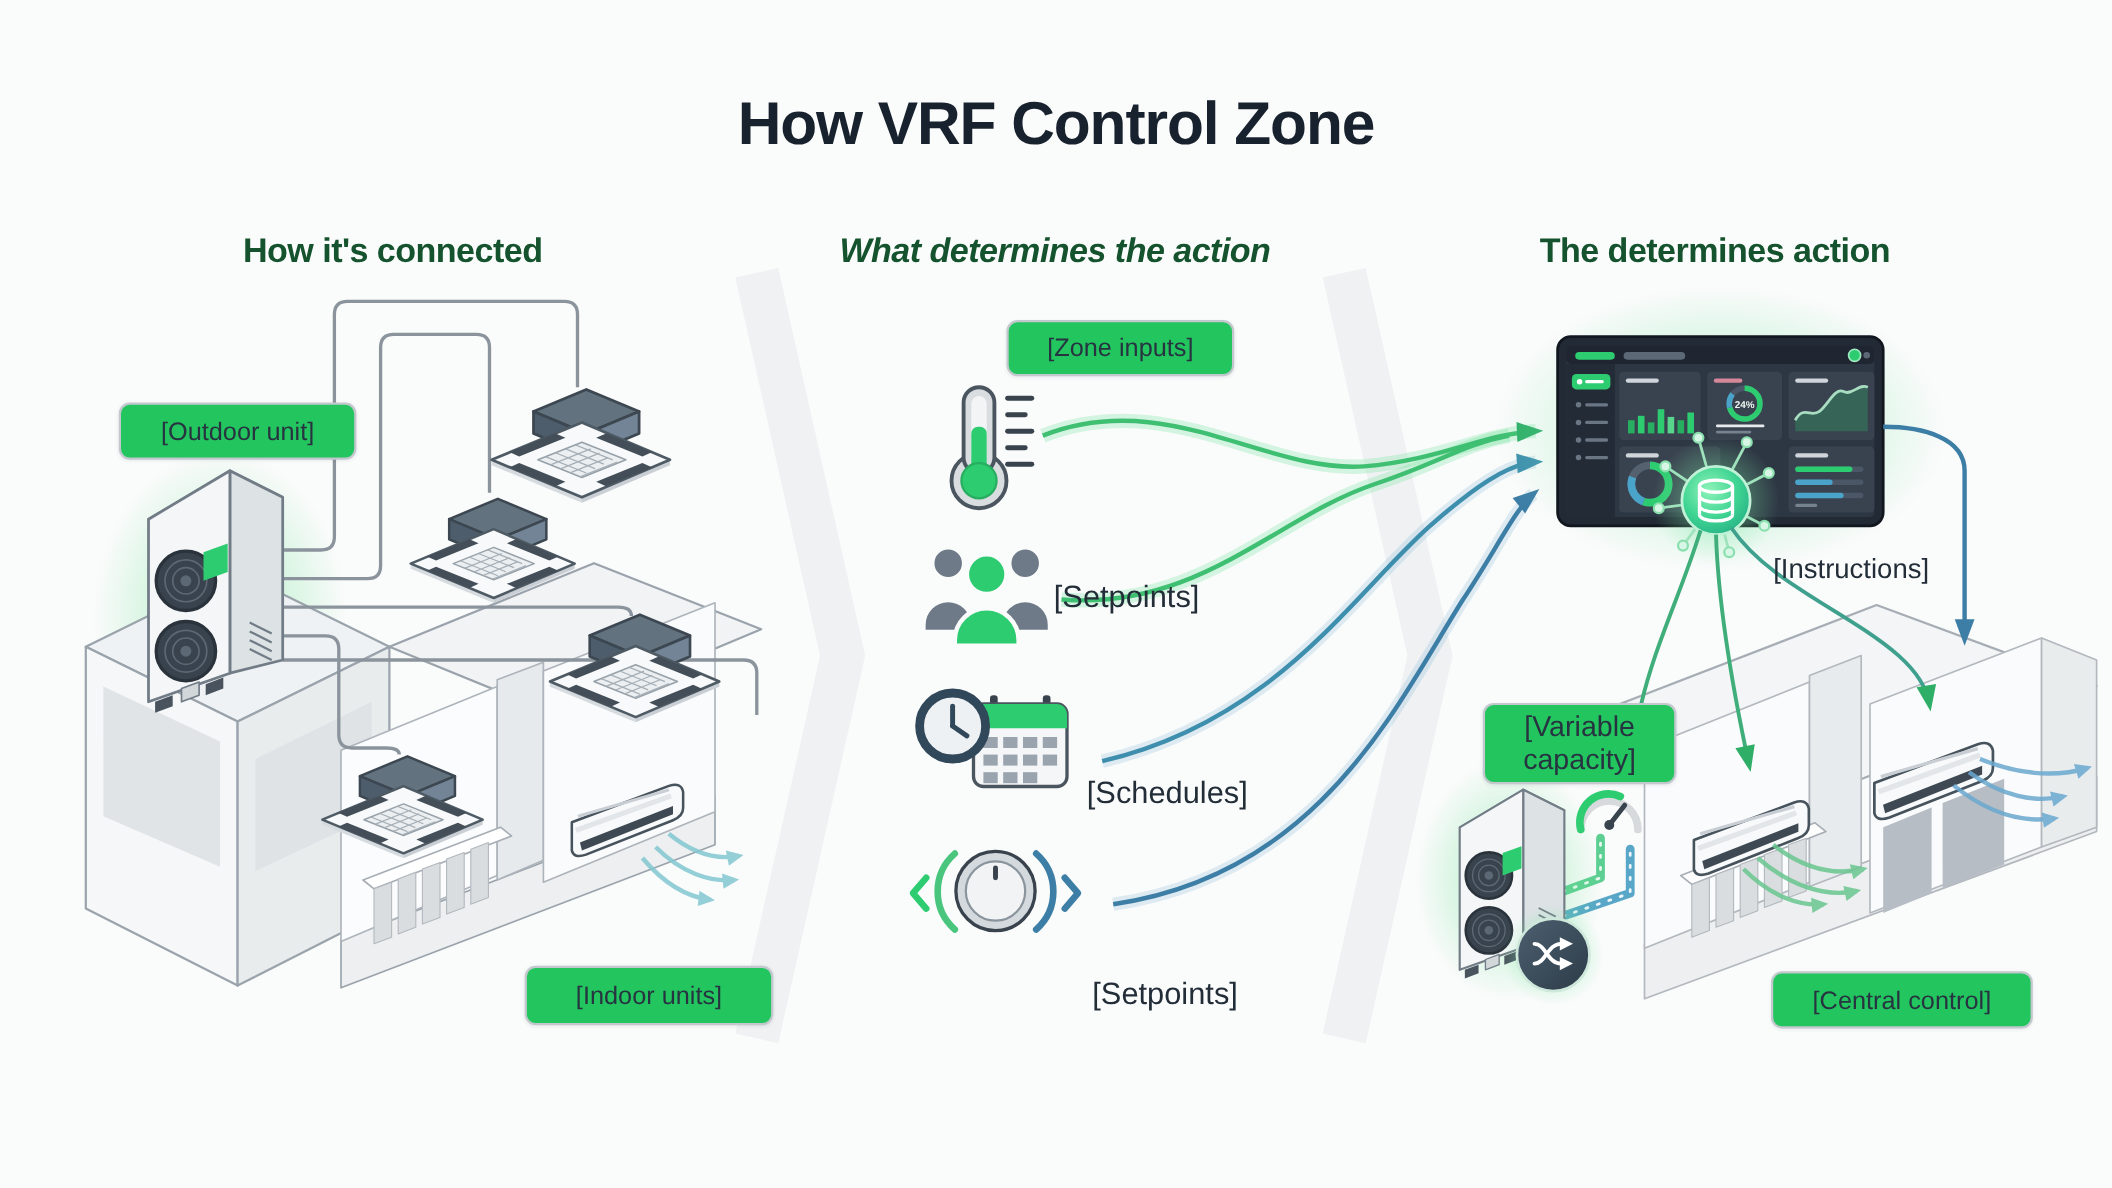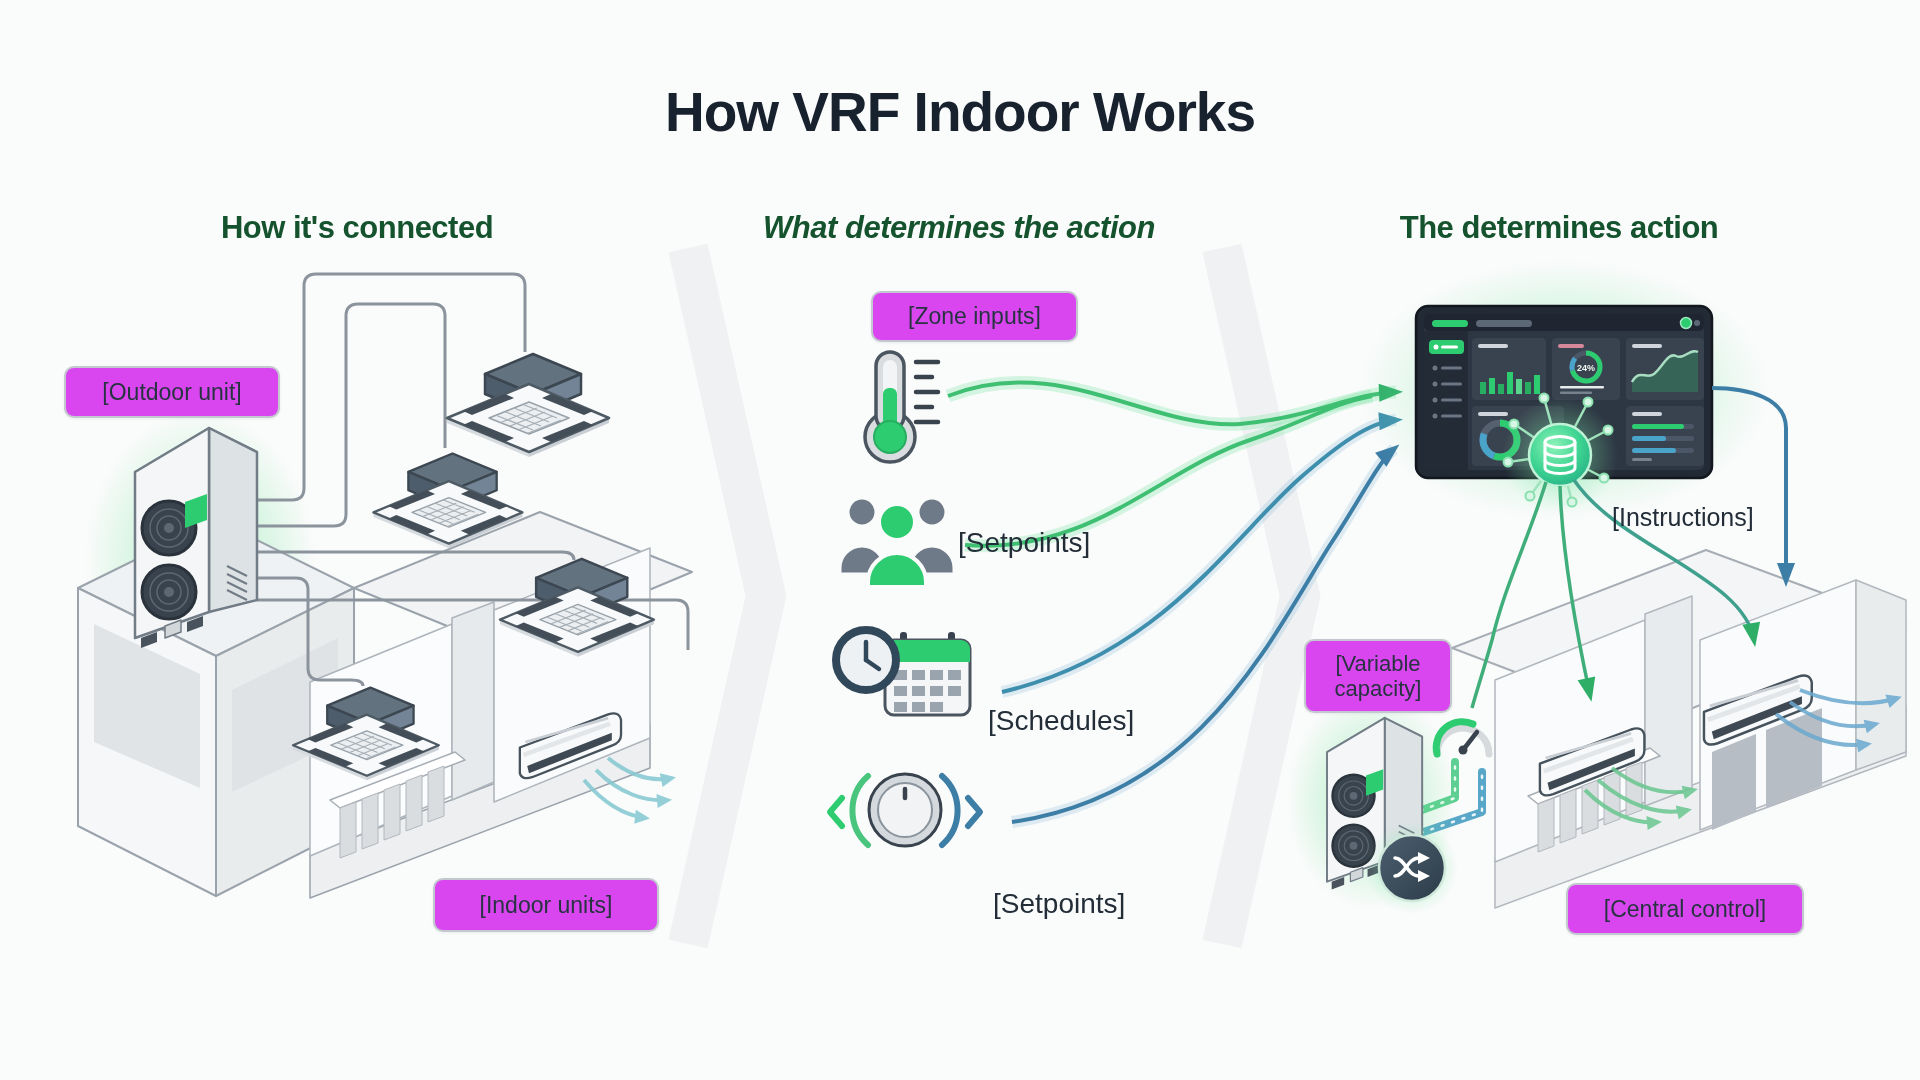--- a/index.html
+++ b/index.html
@@ -12,24 +12,24 @@
   .abs{position:absolute;}
   .title{
     left:960px;top:80px;transform:translateX(-50%);
     font-size:55px;font-weight:800;color:#18222e;letter-spacing:-1px;white-space:nowrap;
   }
   .col-header{
     transform:translateX(-50%);
     font-size:31px;font-weight:700;color:#14532d;white-space:nowrap;letter-spacing:-0.5px;
   }
   .label-box{
-    background:#d946ef;border:2px solid #c2c8cd;border-radius:10px;
+    background:#22c55e;border:2px solid #c2c8cd;border-radius:10px;
     color:#273340;font-size:23px;font-weight:500;
     display:flex;align-items:center;justify-content:center;text-align:center;
-    box-shadow:0 1px 3px rgba(30,40,50,0.07);line-height:1.15;
+    box-shadow:0 1px 3px rgba(30,40,50,0.07);line-height:1.15;margin-left:44px;
   }
   .plain-label{
     color:#222d38;font-size:28px;font-weight:500;white-space:nowrap;
   }
 </style>
 </head>
 <body>
 
 <svg id="scene" viewBox="0 0 1920 1080">
   <defs>
@@ -418,29 +418,29 @@
       <path d="M1585,790 C1610,815 1636,824 1658,822" marker-end="url(#aG)"></path>
     </g>
     <g fill="none" stroke="#6aa8cf" stroke-width="4" opacity="0.85">
       <path d="M1790,702 C1820,724 1850,730 1876,724" marker-end="url(#aB)"></path>
       <path d="M1776,714 C1808,740 1840,748 1868,744" marker-end="url(#aB)"></path>
       <path d="M1800,690 C1840,706 1872,706 1898,698" marker-end="url(#aB)"></path>
     </g>
   </g>
 </svg>
 
-<div class="abs title">How VRF Indoor Works</div>
+<div class="abs title">How VRF Control Zone</div>
 
 <div class="abs col-header" style="left:357px;top:210px;">How it's connected</div>
 <div class="abs col-header" style="left:959px;top:210px;font-style:italic;">What determines the action</div>
 <div class="abs col-header" style="left:1559px;top:210px;">The determines action</div>
 
 <div class="abs label-box" style="left:64px;top:366px;width:212px;height:48px;">[Outdoor unit]</div>
 <div class="abs label-box" style="left:433px;top:878px;width:222px;height:50px;">[Indoor units]</div>
 
 <div class="abs label-box" style="left:871px;top:291px;width:203px;height:47px;">[Zone inputs]</div>
 <div class="abs plain-label" style="left:958px;top:527px;">[Setpoints]</div>
 <div class="abs plain-label" style="left:988px;top:705px;">[Schedules]</div>
 <div class="abs plain-label" style="left:993px;top:888px;">[Setpoints]</div>
 
 <div class="abs plain-label" style="left:1612px;top:503px;font-size:25px;">[Instructions]</div>
-<div class="abs label-box" style="left:1304px;top:639px;width:136px;height:70px;font-size:22px;padding:0 4px;">[Variable capacity]</div>
+<div class="abs label-box" style="left:1304px;top:639px;width:136px;height:70px;font-size:26px;padding:0 18px;">[Variable capacity]</div>
 <div class="abs label-box" style="left:1566px;top:883px;width:234px;height:48px;">[Central control]</div>
 
 </body></html>

